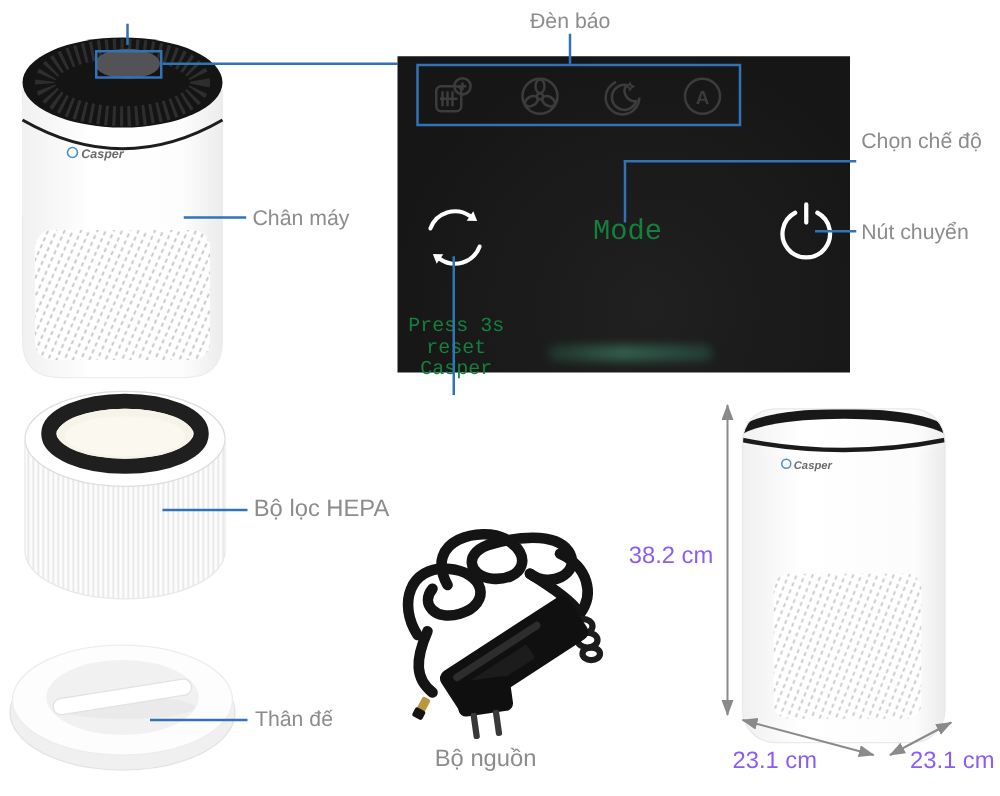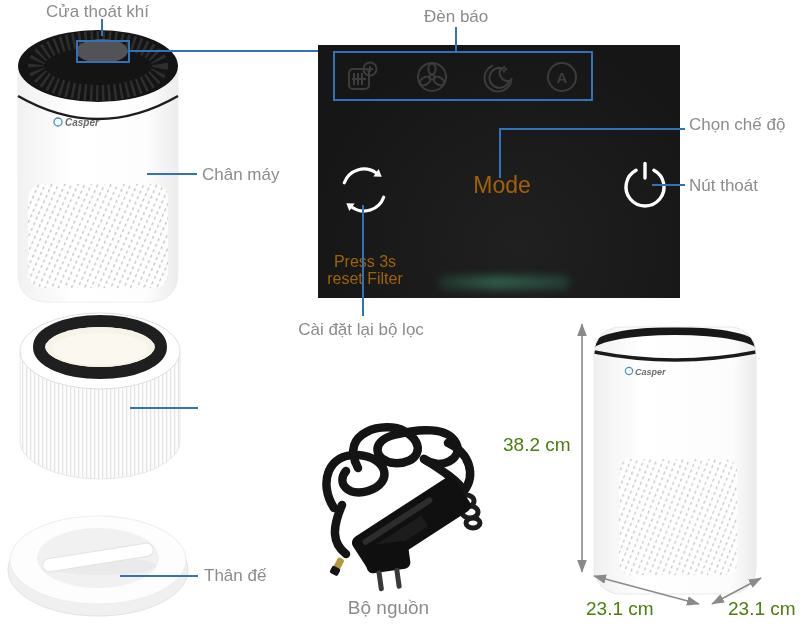--- a/index.html
+++ b/index.html
@@ -1,24 +1,24 @@
 <!DOCTYPE html>
 <html><head>
 <meta charset="utf-8">
 <style>
   html,body{margin:0;padding:0;background:#fff;}
   #canvas{position:relative;width:800px;height:637px;background:#fff;overflow:hidden;
           font-family:"Liberation Sans",sans-serif;}
   .lbl{position:absolute;color:#8c8c8c;font-size:17px;line-height:21px;white-space:nowrap;}
-  .dim{position:absolute;color:#4d7c0f;font-size:19px;white-space:nowrap;}
+  .dim{position:absolute;color:#8b5cf6;font-size:19px;white-space:nowrap;}
   .bline{position:absolute;background:#3273b8;}
   .bbox{position:absolute;border:2px solid #3273b8;box-sizing:border-box;background:transparent;}
   .panel{position:absolute;left:318px;top:45px;width:362px;height:253px;
          background:radial-gradient(ellipse at 55% 80%, #1f201f 0%, #161616 75%);}
-  .panel-text{position:absolute;color:#a16207;text-align:center;}
+  .panel-text{position:absolute;color:#15803d;text-align:center;font-family:Liberation Mono, monospace;}
   .glow{position:absolute;left:438px;top:276px;width:132px;height:13px;border-radius:7px;
         background:linear-gradient(90deg,#22372e,#37705a 45%,#25443a);filter:blur(4px);opacity:.8;}
   .center2{text-align:center;}
   svg{position:absolute;display:block;}
 </style>
 </head>
 <body>
 
 <div id="canvas">
 
@@ -41,21 +41,20 @@
     <ellipse cx="86" cy="29" rx="26" ry="12" fill="#525257"></ellipse>
     <path d="M2,60 Q82,106 162,60 V150 H2 Z" fill="url(#bodyGradA)"></path>
     <path d="M2,74 Q82,120 162,74" fill="none" stroke="#1d1d1d" stroke-width="2.5"></path>
     <g>
       <circle cx="42" cy="100" r="4" fill="none" stroke="#4a90c4" stroke-width="1.3"></circle>
       <text x="49" y="104" font-size="10" font-style="italic" font-weight="bold" fill="#6b6b6b">Casper</text>
     </g>
     <rect x="12" y="162" width="140" height="104" rx="14" fill="url(#perfA)" opacity="0.95"></rect>
   </svg>
 
-  <div class="lbl" style="left:46px;top:1px">Cửa thoát khí</div>
   <div class="bline" style="left:101px;top:19px;width:2px;height:17px"></div>
 
   <div class="bbox" style="left:76px;top:40px;width:54px;height:23px"></div>
   <div class="bline" style="left:130px;top:50px;width:188px;height:2px"></div>
 
   <div class="bline" style="left:147px;top:173px;width:50px;height:2px"></div>
   <div class="lbl" style="left:202px;top:164px">Chân máy</div>
 
   <div class="panel"></div>
 
@@ -103,54 +102,54 @@
 
   <svg style="left:619px;top:159px" width="52" height="52" viewBox="0 0 52 52">
     <g fill="none" stroke="#fff" stroke-width="3.4" stroke-linecap="round">
       <path d="M34.9,11.2 A19,19 0 1 1 17.1,11.2"></path>
       <path d="M26,4.5 V19"></path>
     </g>
   </svg>
 
   <div class="panel-text center2" style="left:322px;top:253px;width:86px;font-size:16px;line-height:17px;">
     <div>Press 3s</div>
-    <div>reset Filter</div>
+    <div>reset Casper</div>
   </div>
 
   <div class="glow"></div>
 
   <div class="lbl" style="left:424px;top:6px">Đèn báo</div>
   <div class="bline" style="left:455px;top:27px;width:2px;height:24px"></div>
 
   <div class="bline" style="left:499px;top:128px;width:2px;height:50px"></div>
   <div class="bline" style="left:499px;top:128px;width:186px;height:2px"></div>
-  <div class="lbl" style="left:689px;top:114px">Chọn chế độ</div>
+  <div class="lbl" style="left:689px;top:102px">Chọn chế độ</div>
 
   <div class="bline" style="left:652px;top:184px;width:33px;height:2px"></div>
-  <div class="lbl" style="left:689px;top:175px">Nút thoát</div>
+  <div class="lbl" style="left:689px;top:175px">Nút chuyển</div>
 
   <div class="bline" style="left:362px;top:205px;width:2px;height:111px"></div>
   <div class="lbl center2" style="left:250px;top:319px;width:222px;white-space:normal;">
-    <div>Cài đặt lại bộ lọc</div>
   </div>
 
   <svg style="left:14px;top:309px" width="172" height="178" viewBox="0 0 172 178">
     <defs>
       <pattern id="pleat" width="4" height="4" patternUnits="userSpaceOnUse">
         <rect width="4" height="4" fill="#fcfcfc"></rect>
           <rect width="1.2" height="4" fill="#e4e4e4"></rect>
       </pattern>
     </defs>
     <path d="M6,44 L6,132 A 80,38 0 0 0 166,132 L166,44 Z" fill="url(#pleat)" stroke="#e8e8e8" stroke-width="1"></path>
     <ellipse cx="86" cy="42" rx="80" ry="38" fill="#ffffff" stroke="#dedede" stroke-width="1"></ellipse>
     <ellipse cx="86" cy="38" rx="61" ry="26" fill="none" stroke="#1f1f1f" stroke-width="12"></ellipse>
     <ellipse cx="86" cy="38" rx="54" ry="20" fill="#f6f4e8"></ellipse>
     <ellipse cx="86" cy="40" rx="48" ry="16" fill="#faf8ef"></ellipse>
   </svg>
   <div class="bline" style="left:130px;top:407px;width:68px;height:2px"></div>
+  <div class="lbl" style="left:203px;top:397px;font-size:19px">Bộ lọc HEPA</div>
 
   <svg style="left:4px;top:502px" width="188" height="120" viewBox="0 0 188 120">
     <ellipse cx="94" cy="68" rx="90" ry="46" fill="#f0f0f0" stroke="#e3e3e3" stroke-width="1"></ellipse>
     <ellipse cx="94" cy="58" rx="88" ry="44" fill="#fdfdfd" stroke="#ededed" stroke-width="1"></ellipse>
     <ellipse cx="94" cy="56" rx="61" ry="30" fill="#f1f1f1"></ellipse>
     <ellipse cx="96" cy="64" rx="56" ry="9" fill="#e7e7e7" opacity="0.7"></ellipse>
     <g transform="rotate(-9 94 56)">
       <rect x="38" y="49" width="112" height="13" rx="6.5" fill="#ffffff" stroke="#e2e2e2" stroke-width="1"></rect>
     </g>
   </svg>

